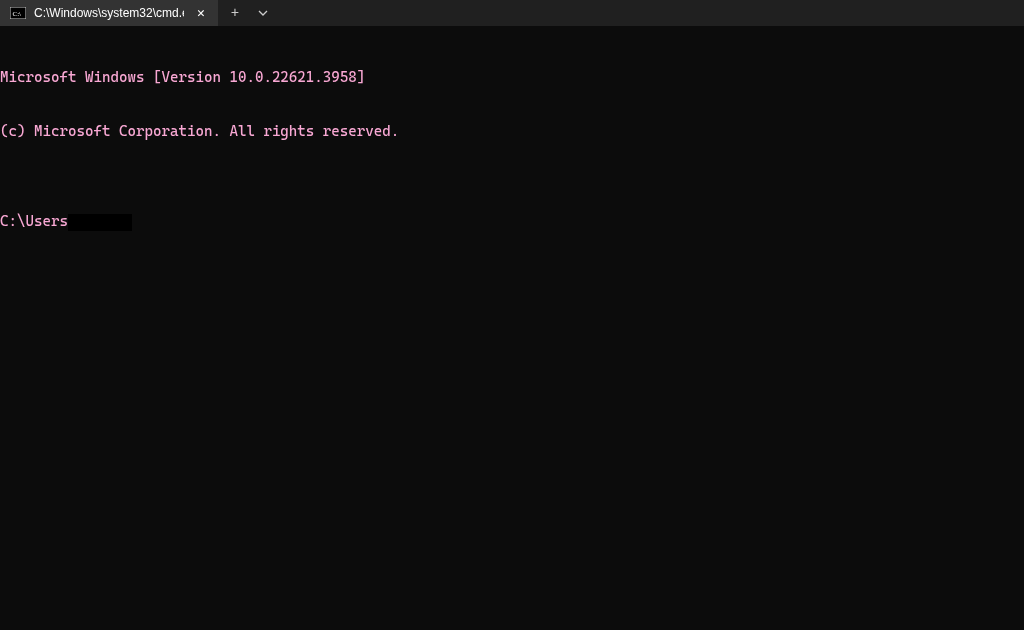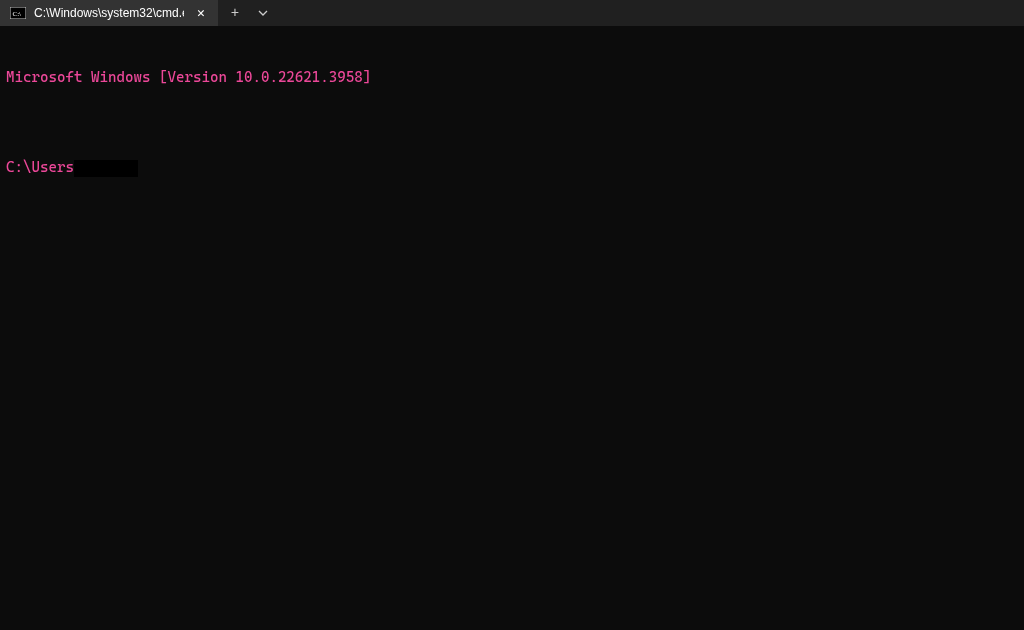--- a/index.html
+++ b/index.html
@@ -67,22 +67,22 @@
     }
     .chevron-btn {
       width: 26px;
       display: flex;
       align-items: center;
       justify-content: center;
       color: #cccccc;
       cursor: pointer;
     }
     .terminal {
-      padding: 6px 6px;
-      color: #ec4899;
+      padding: 6px 0;
+      color: #f9a8d4;
       font-size: 14.5px;
       line-height: 18px;
       white-space: pre;
       font-family: Consolas, 'Cascadia Mono', monospace;
     }
     .terminal-line {
       display: block;
     }
     .prompt-wrap {
       display: flex;
@@ -119,17 +119,18 @@
   <div class="newtab-btn">+</div>
   <div class="chevron-btn">
     <svg width="10" height="6" viewBox="0 0 10 6">
       <path d="M1 1 L5 5 L9 1" stroke="#cccccc" stroke-width="1.3" fill="none"></path>
     </svg>
   </div>
 </div>
 
 <div class="terminal">
   <span class="terminal-line">Microsoft Windows [Version 10.0.22621.3958]</span>
+  <span class="terminal-line">(c) Microsoft Corporation. All rights reserved.</span>
   <span class="terminal-line"></span>
   <div class="prompt-wrap">
     <span>C:\Users</span><span class="redacted"></span>
   </div>
 </div>
 
 </body></html>

